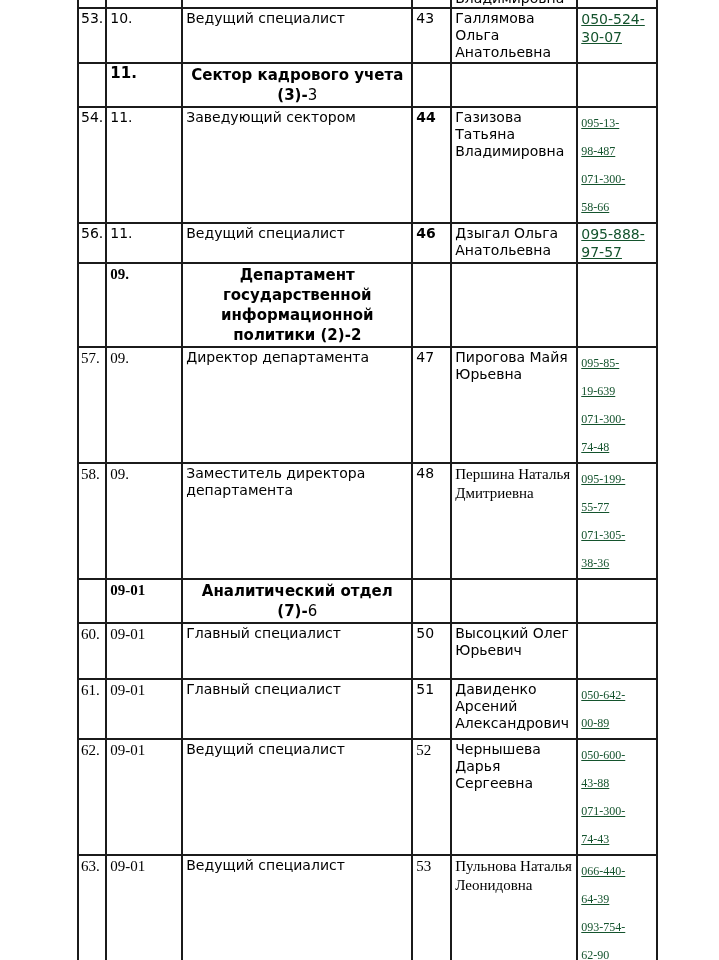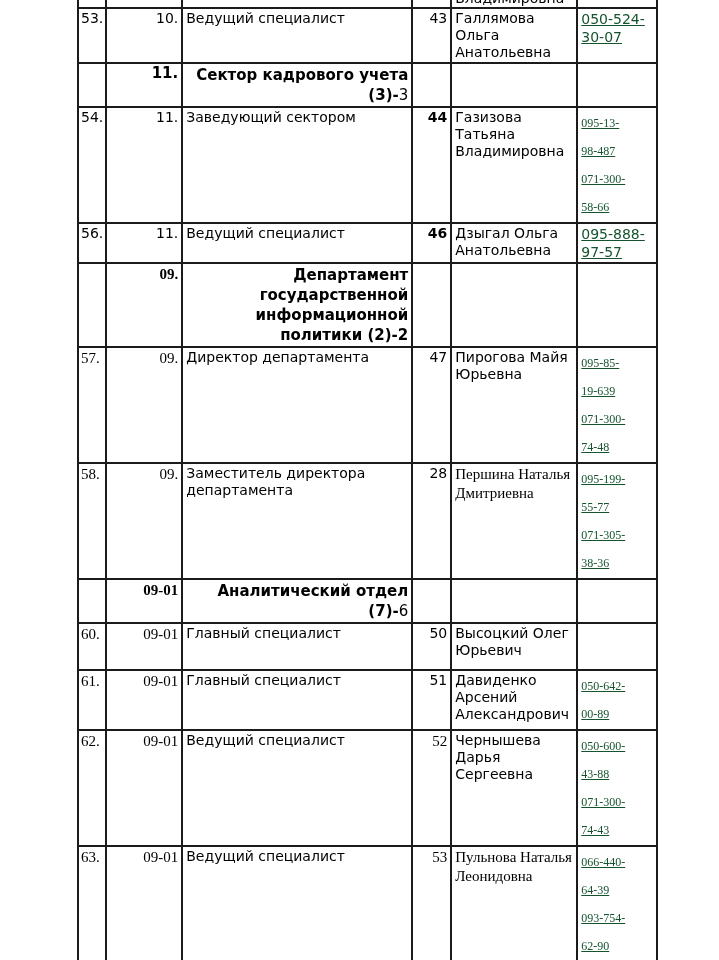--- a/index.html
+++ b/index.html
@@ -8,35 +8,35 @@
   table.dir{position:absolute;left:77px;top:0;border-collapse:collapse;table-layout:fixed;}
   td{border:2px solid #1B1B1B;vertical-align:top;padding:1px 3px;white-space:pre-line;overflow:hidden;}
   tr.r0 td{border-top:none;}
   
   col.c1{width:24px}col.c2{width:76px}col.c3{width:230px}col.c4{width:39px}col.c5{width:126px}col.c6{width:80px}
   
   .fs{font-family:"DejaVu Sans","Liberation Sans",sans-serif;font-size:14px;line-height:17px;}
   .fr{font-family:"Liberation Serif","DejaVu Serif",serif;font-size:15px;line-height:19px;}
   .b{font-weight:bold;}
   td.c1{padding:1px 2px;}
-  td.c2,td.c4{text-align:right;}
+  td.c2,td.c4{text-align:left;}
   
   a.pa{display:block;color:#14532d;text-decoration:underline;white-space:pre-line;cursor:pointer;}
   a.pa.fs{font-size:14px;line-height:18px;}
   a.pa.fr{font-size:12px;line-height:28px;}
   
-  tr.sec td.ttl{text-align:right;}
+  tr.sec td.ttl{text-align:center;}
   tr.sec .code{font-weight:bold;font-size:15px;}
   tr.sec .tb{font-weight:bold;font-size:15px;line-height:19px;}
   tr.sec .tt{font-weight:normal;font-size:15px;line-height:19px;}
   
   tr.r0{height:7px}
   tr.hr53{height:55px}tr.hs11{height:41px}tr.hr54{height:85px}tr.hr55{height:84px}
   tr.hr56{height:36px}tr.hs09{height:77px}tr.hr57{height:83px}tr.hr58{height:80px}
-  tr.hs0901{height:37px}tr.hr59{height:86px}tr.hr60{height:47px}tr.hr61{height:59px}
+  tr.hs0901{height:37px}tr.hr59{height:86px}tr.hr60{height:56px}tr.hr61{height:59px}
   tr.hr62{height:83px}tr.hr63{height:82px}
   
   tr.r0 td{padding:0;}
   .clip{height:7px;overflow:hidden;}
   .clip span{display:block;margin-top:-10px;padding-left:3px;}
 </style>
 </head>
 <body>
 
 <div class="screen">
@@ -129,21 +129,21 @@
   <td class="c6"><a class="pa fr">095-85-
 19-639</a><a class="pa fr">071-300-
 74-48</a></td>
 </tr>
 
 <tr class="hr58">
   <td class="c1 fr">58.</td>
   <td class="c2 fr">09.</td>
   <td class="c3 fs">Заместитель директора
 департамента</td>
-  <td class="c4 fs">28</td>
+  <td class="c4 fs">48</td>
   <td class="c5 fr">Першина Наталья
 Дмитриевна</td>
   <td class="c6"><a class="pa fr">095-199-
 55-77</a><a class="pa fr">071-305-
 38-36</a></td>
 </tr>
 
 <tr class="sec hs0901">
   <td class="c1"></td>
   <td class="c2 fr code">09-01</td>

